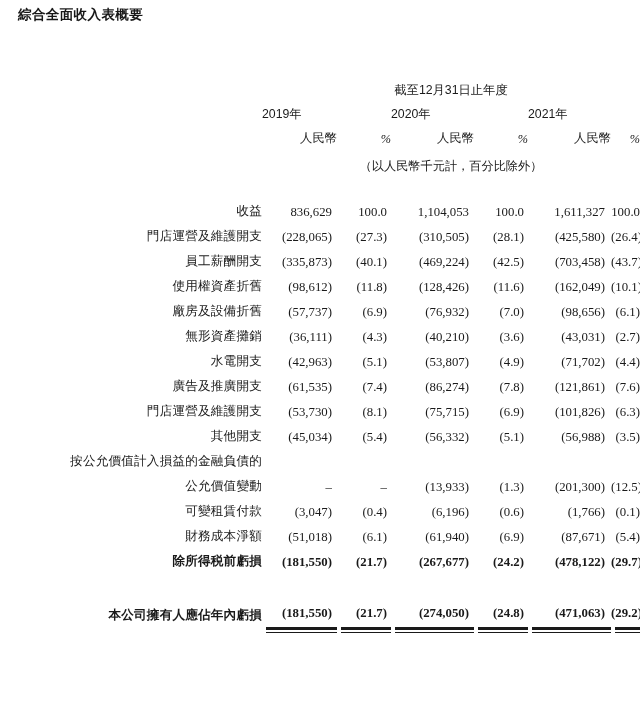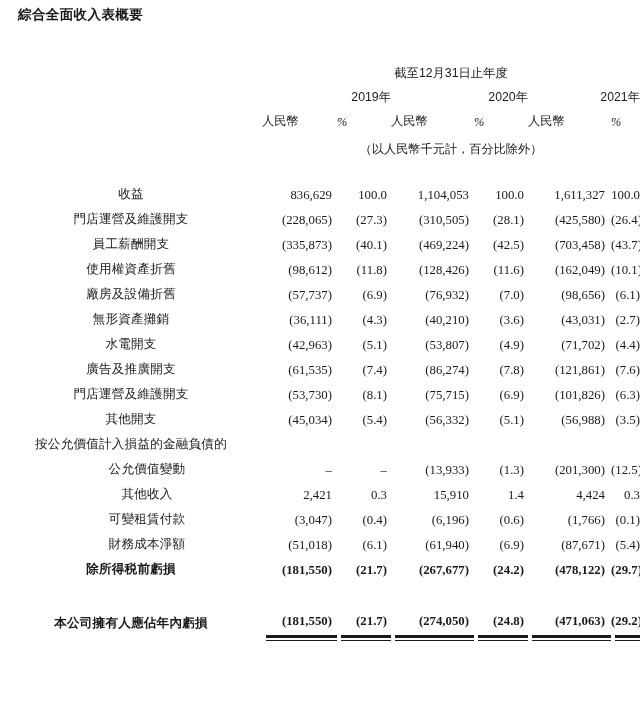--- a/index.html
+++ b/index.html
@@ -33,21 +33,21 @@
     font-size: 13.5px;
     letter-spacing: 0.4px;
     color: #171717;
     white-space: nowrap;
   }
 
   
   table.fin {
     position: absolute;
     left: 0;
-    top: 56px;
+    top: 73px;
     width: 640px;
     border-collapse: collapse;
     table-layout: fixed;
     font-size: 12.6px;
   }
   table.fin col.c-label { width: 262px; }
   table.fin col.c-rmb1  { width: 75px; }
   table.fin col.c-pct1  { width: 54px; }
   table.fin col.c-rmb2  { width: 83px; }
   table.fin col.c-pct2  { width: 54px; }
@@ -64,30 +64,30 @@
   .hdr-period td {
     text-align: center;
     font-family: "Liberation Sans", "DejaVu Sans", sans-serif;
     font-weight: bold;
     font-size: 12.3px;
     height: 26px;
     padding-bottom: 2px;
     white-space: nowrap;
   }
   .hdr-years td {
-    text-align: right;
+    text-align: left;
     font-family: "Liberation Sans", "DejaVu Sans", sans-serif;
     font-weight: bold;
     font-size: 12.3px;
     height: 24px;
     padding-bottom: 1px;
     white-space: nowrap;
   }
   .hdr-units td {
-    text-align: left;
+    text-align: right;
     font-family: "Liberation Serif", "DejaVu Serif", serif;
     font-size: 12.3px;
     height: 24px;
     padding-bottom: 1px;
     white-space: nowrap;
   }
   .hdr-units td.u-pct { font-style: italic; }
   .hdr-note td {
     text-align: center;
     font-size: 12.2px;
@@ -97,21 +97,21 @@
   }
 
   .spacer-row td { height: 20px; }
 
   
   .r td {
     height: 25px;
     white-space: nowrap;
   }
   td.lbl {
-    text-align: center;
+    text-align: right;
     padding-left: 18px;
     font-family: "Liberation Sans", "DejaVu Sans", sans-serif;
     font-size: 12.6px;
     letter-spacing: 0.2px;
   }
   td.lbl.indent { padding-left: 32px; }
   td.num {
     text-align: right;
     font-family: "Liberation Serif", "DejaVu Serif", serif;
     font-size: 12.8px;
@@ -324,29 +324,20 @@
       <tr class="r">
         <td class="lbl indent">公允價值變動</td>
         <td class="num n1">–</td>
         <td class="num n2">–</td>
         <td class="num n3">(13,933)</td>
         <td class="num n4">(1.3)</td>
         <td class="num n5">(201,300)</td>
         <td class="num n6">(12.5)</td>
       </tr>
 
-      <tr class="r">
-        <td class="lbl indent">其他收入</td>
-        <td class="num n1">2,421</td>
-        <td class="num n2">0.3</td>
-        <td class="num n3">15,910</td>
-        <td class="num n4">1.4</td>
-        <td class="num n5">4,424</td>
-        <td class="num n6">0.3</td>
-      </tr>
 
       <tr class="r">
         <td class="lbl indent">可變租賃付款</td>
         <td class="num n1">(3,047)</td>
         <td class="num n2">(0.4)</td>
         <td class="num n3">(6,196)</td>
         <td class="num n4">(0.6)</td>
         <td class="num n5">(1,766)</td>
         <td class="num n6">(0.1)</td>
       </tr>

